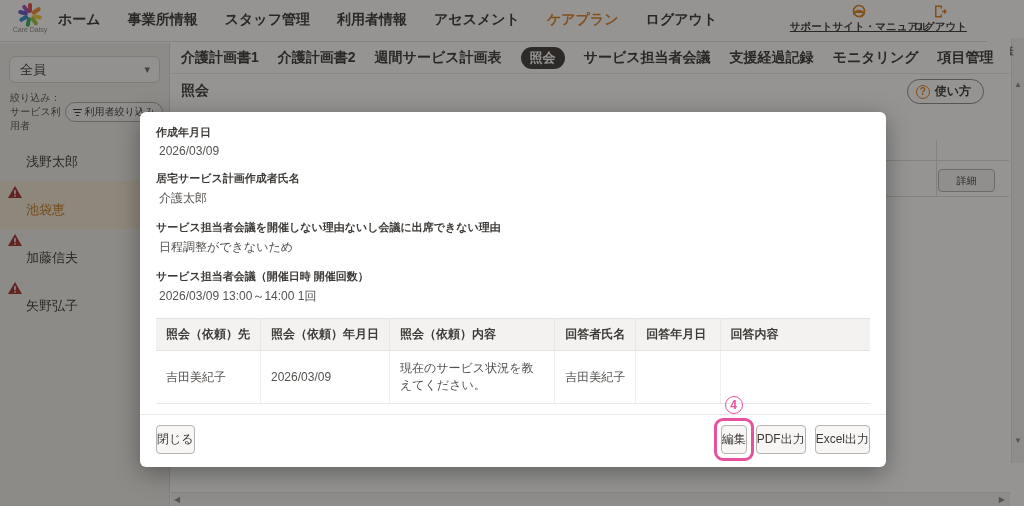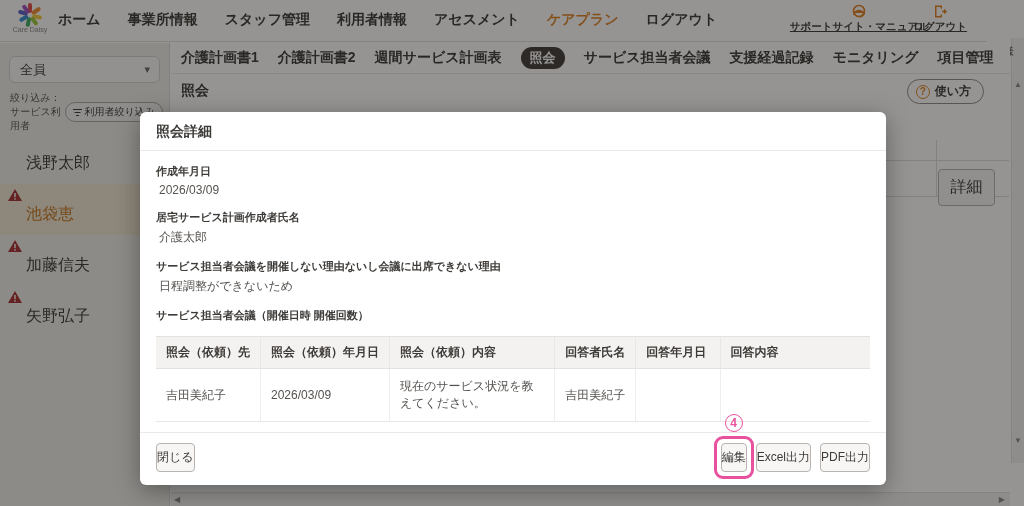--- a/index.html
+++ b/index.html
@@ -25,40 +25,40 @@
   
   .sidebar { position:absolute; top:43px; left:0; width:170px; height:463px; background:#f1efec; border-right:1px solid #dcdad7; z-index:1; }
   .group-select { position:relative; margin:13px 9px 8px 9px; height:27px; background:#fbfaf9; border:1px solid #d5d2cf; border-radius:6px; font-size:13px; color:#3d3a37; display:flex; align-items:center; padding:0 10px; cursor:pointer; }
   .group-select .chev { position:absolute; right:9px; top:6px; font-size:11px; color:#6b6865; }
   .filter-row { display:flex; align-items:center; justify-content:space-between; padding:0 6px 0 10px; margin-bottom:14px; }
   .filter-label { font-size:10px; color:#55524f; }
   .filter-btn { display:flex; align-items:center; gap:3px; font-size:10px; color:#3d3a37; border:1px solid #a9a6a2; border-radius:10px; padding:2px 7px; background:#f6f4f2; cursor:pointer; white-space:nowrap; }
   .user-list { }
   .user-item { position:relative; padding:6px 10px 10px 26px; cursor:pointer; min-height:32px; }
   .user-item .warn { position:absolute; left:8px; top:5px; }
-  .user-item .uname { display:block; font-size:16px; color:#3d3a37; margin-top:14px; }
+  .user-item .uname { display:block; font-size:13px; color:#3d3a37; margin-top:14px; }
   .user-item.no-warn .uname { margin-top:0; }
   .user-item.selected { background:var(--selected-user-bg,#f3e7d3); }
   .user-item.selected .uname { color:var(--selected-user-text,#c57a22); }
 
   
   .main { position:absolute; top:43px; left:171px; width:839px; height:463px; background:#fff; z-index:1; }
   .tabs-row { display:flex; align-items:center; gap:19px; padding:0 0 0 10px; height:31px; border-bottom:1px solid #eceae8; }
   .tab { font-size:14px; font-weight:bold; color:#3d3a37; cursor:pointer; white-space:nowrap; }
   .tab.active { background:var(--active-tab-bg,#403c3a); color:#fff; border-radius:12px; padding:2px 9px; font-size:13px; }
   .page-head { position:relative; height:34px; }
   .page-title { position:absolute; left:10px; top:8px; font-size:14px; font-weight:bold; color:#3d3a37; }
   .help-btn { position:absolute; right:26px; top:5px; display:flex; align-items:center; gap:5px; border:1px solid #8f8c89; border-radius:13px; padding:3px 12px 3px 8px; font-size:12px; font-weight:bold; color:#3d3a37; background:#fff; cursor:pointer; }
   .help-q { display:inline-flex; align-items:center; justify-content:center; width:14px; height:14px; border:1px solid var(--accent-orange,#e08122); color:var(--accent-orange,#e08122); border-radius:50%; font-size:10px; font-weight:bold; }
 
   
   .bg-table { position:absolute; left:9px; top:97px; width:829px; height:57px; border-bottom:1px solid #dedcd9; }
   .bg-table .mid-line { position:absolute; left:0; top:20px; width:100%; height:1px; background:#dedcd9; }
   .bg-table .vline { position:absolute; top:0; bottom:0; width:1px; background:#dedcd9; }
-  .bg-detail-btn { position:absolute; left:758px; top:29px; width:57px; height:37px; background:#f7f6f5; border:1px solid #b7b4b1; border-radius:4px; font-size:16px; color:#3d3a37; cursor:pointer; }
+  .bg-detail-btn { position:absolute; left:758px; top:29px; width:57px; height:23px; background:#f7f6f5; border:1px solid #b7b4b1; border-radius:4px; font-size:10px; color:#3d3a37; cursor:pointer; }
 
   
   .vscroll { position:absolute; right:0; top:38px; width:13px; height:425px; background:#f4f3f2; border-left:1px solid #e3e1df; }
   .vscroll .arr { position:absolute; left:2px; font-size:8px; color:#8a8784; }
   .hscroll { position:absolute; left:0; bottom:0; width:839px; height:14px; background:#f4f3f2; border-top:1px solid #e3e1df; }
   .hscroll .arr { position:absolute; top:2px; font-size:8px; color:#8a8784; }
 
   
   .overlay { position:absolute; inset:0; background:rgba(20,18,16,0.45); z-index:10; }
 
@@ -212,38 +212,36 @@
     </div>
   </div>
   <div class="vscroll">
     <span class="arr" style="top:42px;">▲</span>
     <span class="arr" style="bottom:18px;">▼</span>
   </div>
 
   <div class="overlay"></div>
 
   <div class="modal">
-    <div class="modal-header">
-      <span class="modal-title">照会詳細</span>
-    </div>
     <div class="modal-body">
       <div class="field">
         <div class="field-label">作成年月日</div>
         <div class="field-value">2026/03/09</div>
       </div>
       <div class="field">
         <div class="field-label">居宅サービス計画作成者氏名</div>
         <div class="field-value">介護太郎</div>
       </div>
       <div class="field">
         <div class="field-label">サービス担当者会議を開催しない理由ないし会議に出席できない理由</div>
         <div class="field-value">日程調整ができないため</div>
       </div>
       <div class="field">
         <div class="field-label">サービス担当者会議（開催日時 開催回数）</div>
+        <div class="field-value">2026/03/09 13:00～14:00 1回</div>
       </div>
 
       <table class="m-table">
         <colgroup>
           <col style="width:14.5%">
             <col style="width:12.5%">
             <col style="width:25.5%">
           <col style="width:10.5%">
             <col style="width:12%">
             <col style="width:25%">
@@ -271,19 +269,19 @@
       </table>
     </div>
     <div class="modal-footer">
       <button class="btn">閉じる</button>
       <div class="footer-right">
         <div class="edit-wrap">
           <span class="annot">4</span>
           <div class="edit-ring"></div>
           <button class="btn">編集</button>
         </div>
+        <button class="btn">PDF出力</button>
         <button class="btn">Excel出力</button>
-        <button class="btn">PDF出力</button>
       </div>
     </div>
   </div>
 
 </div>
 
 </body></html>

